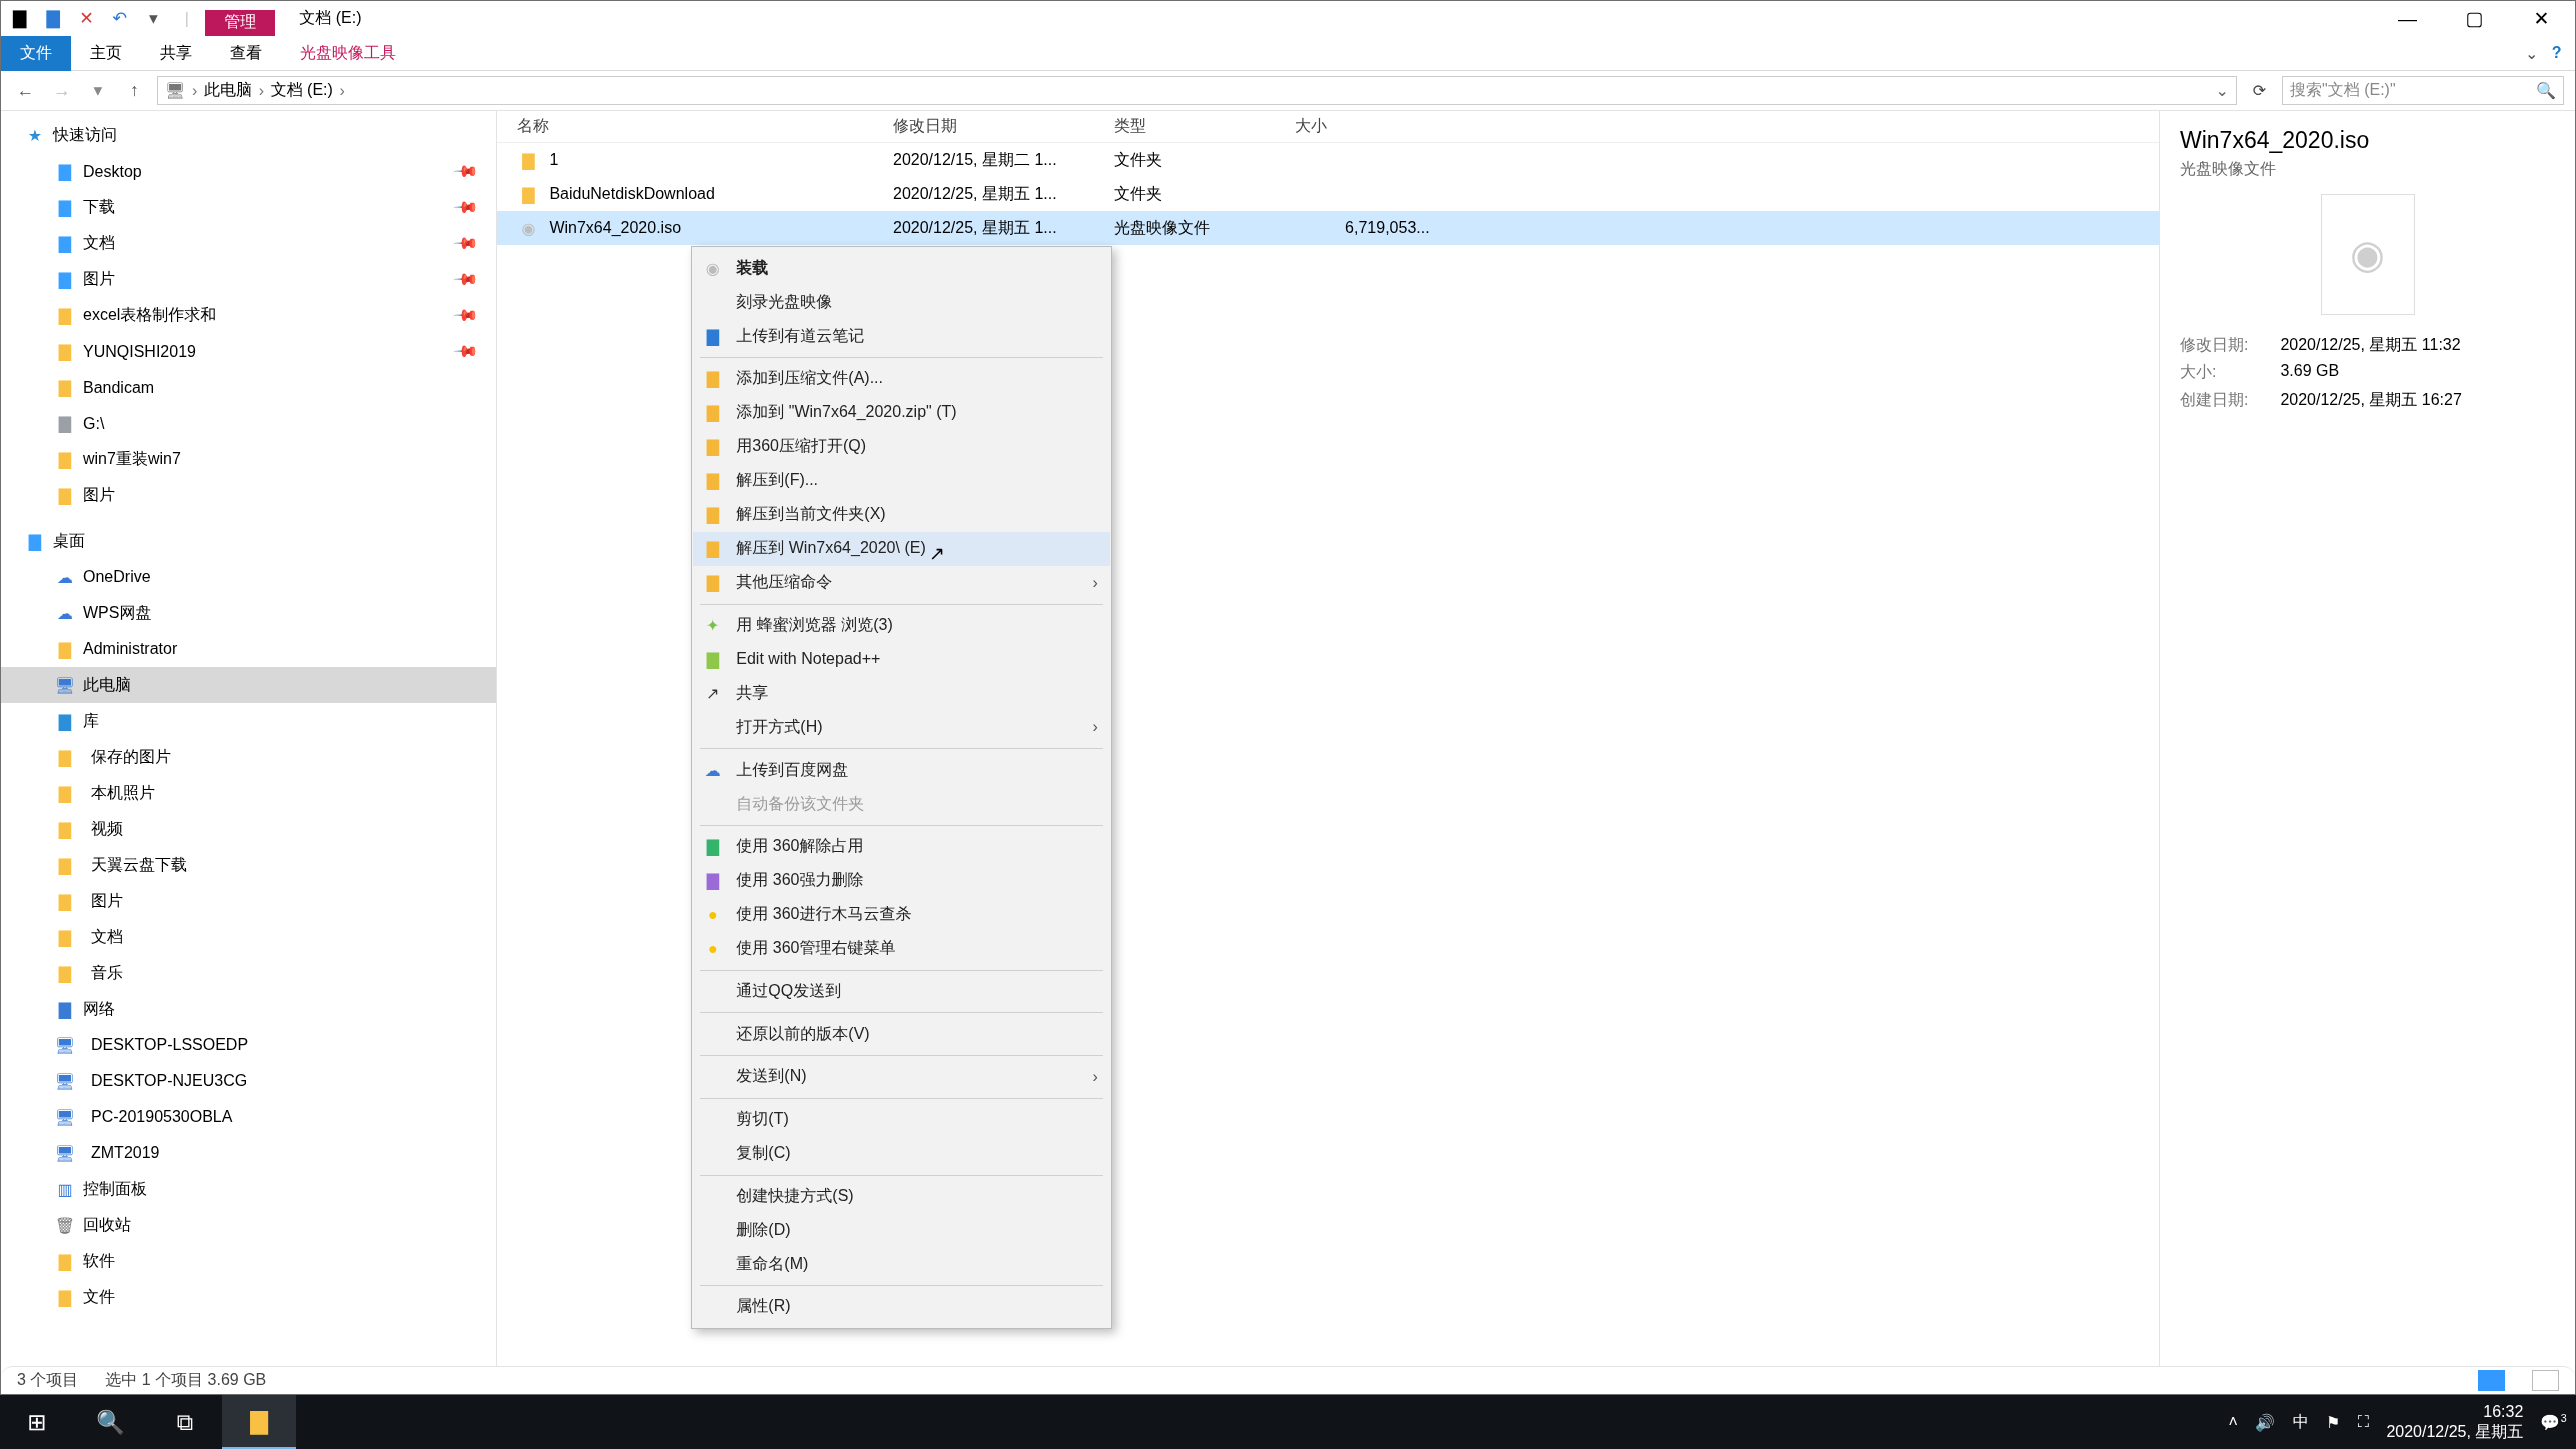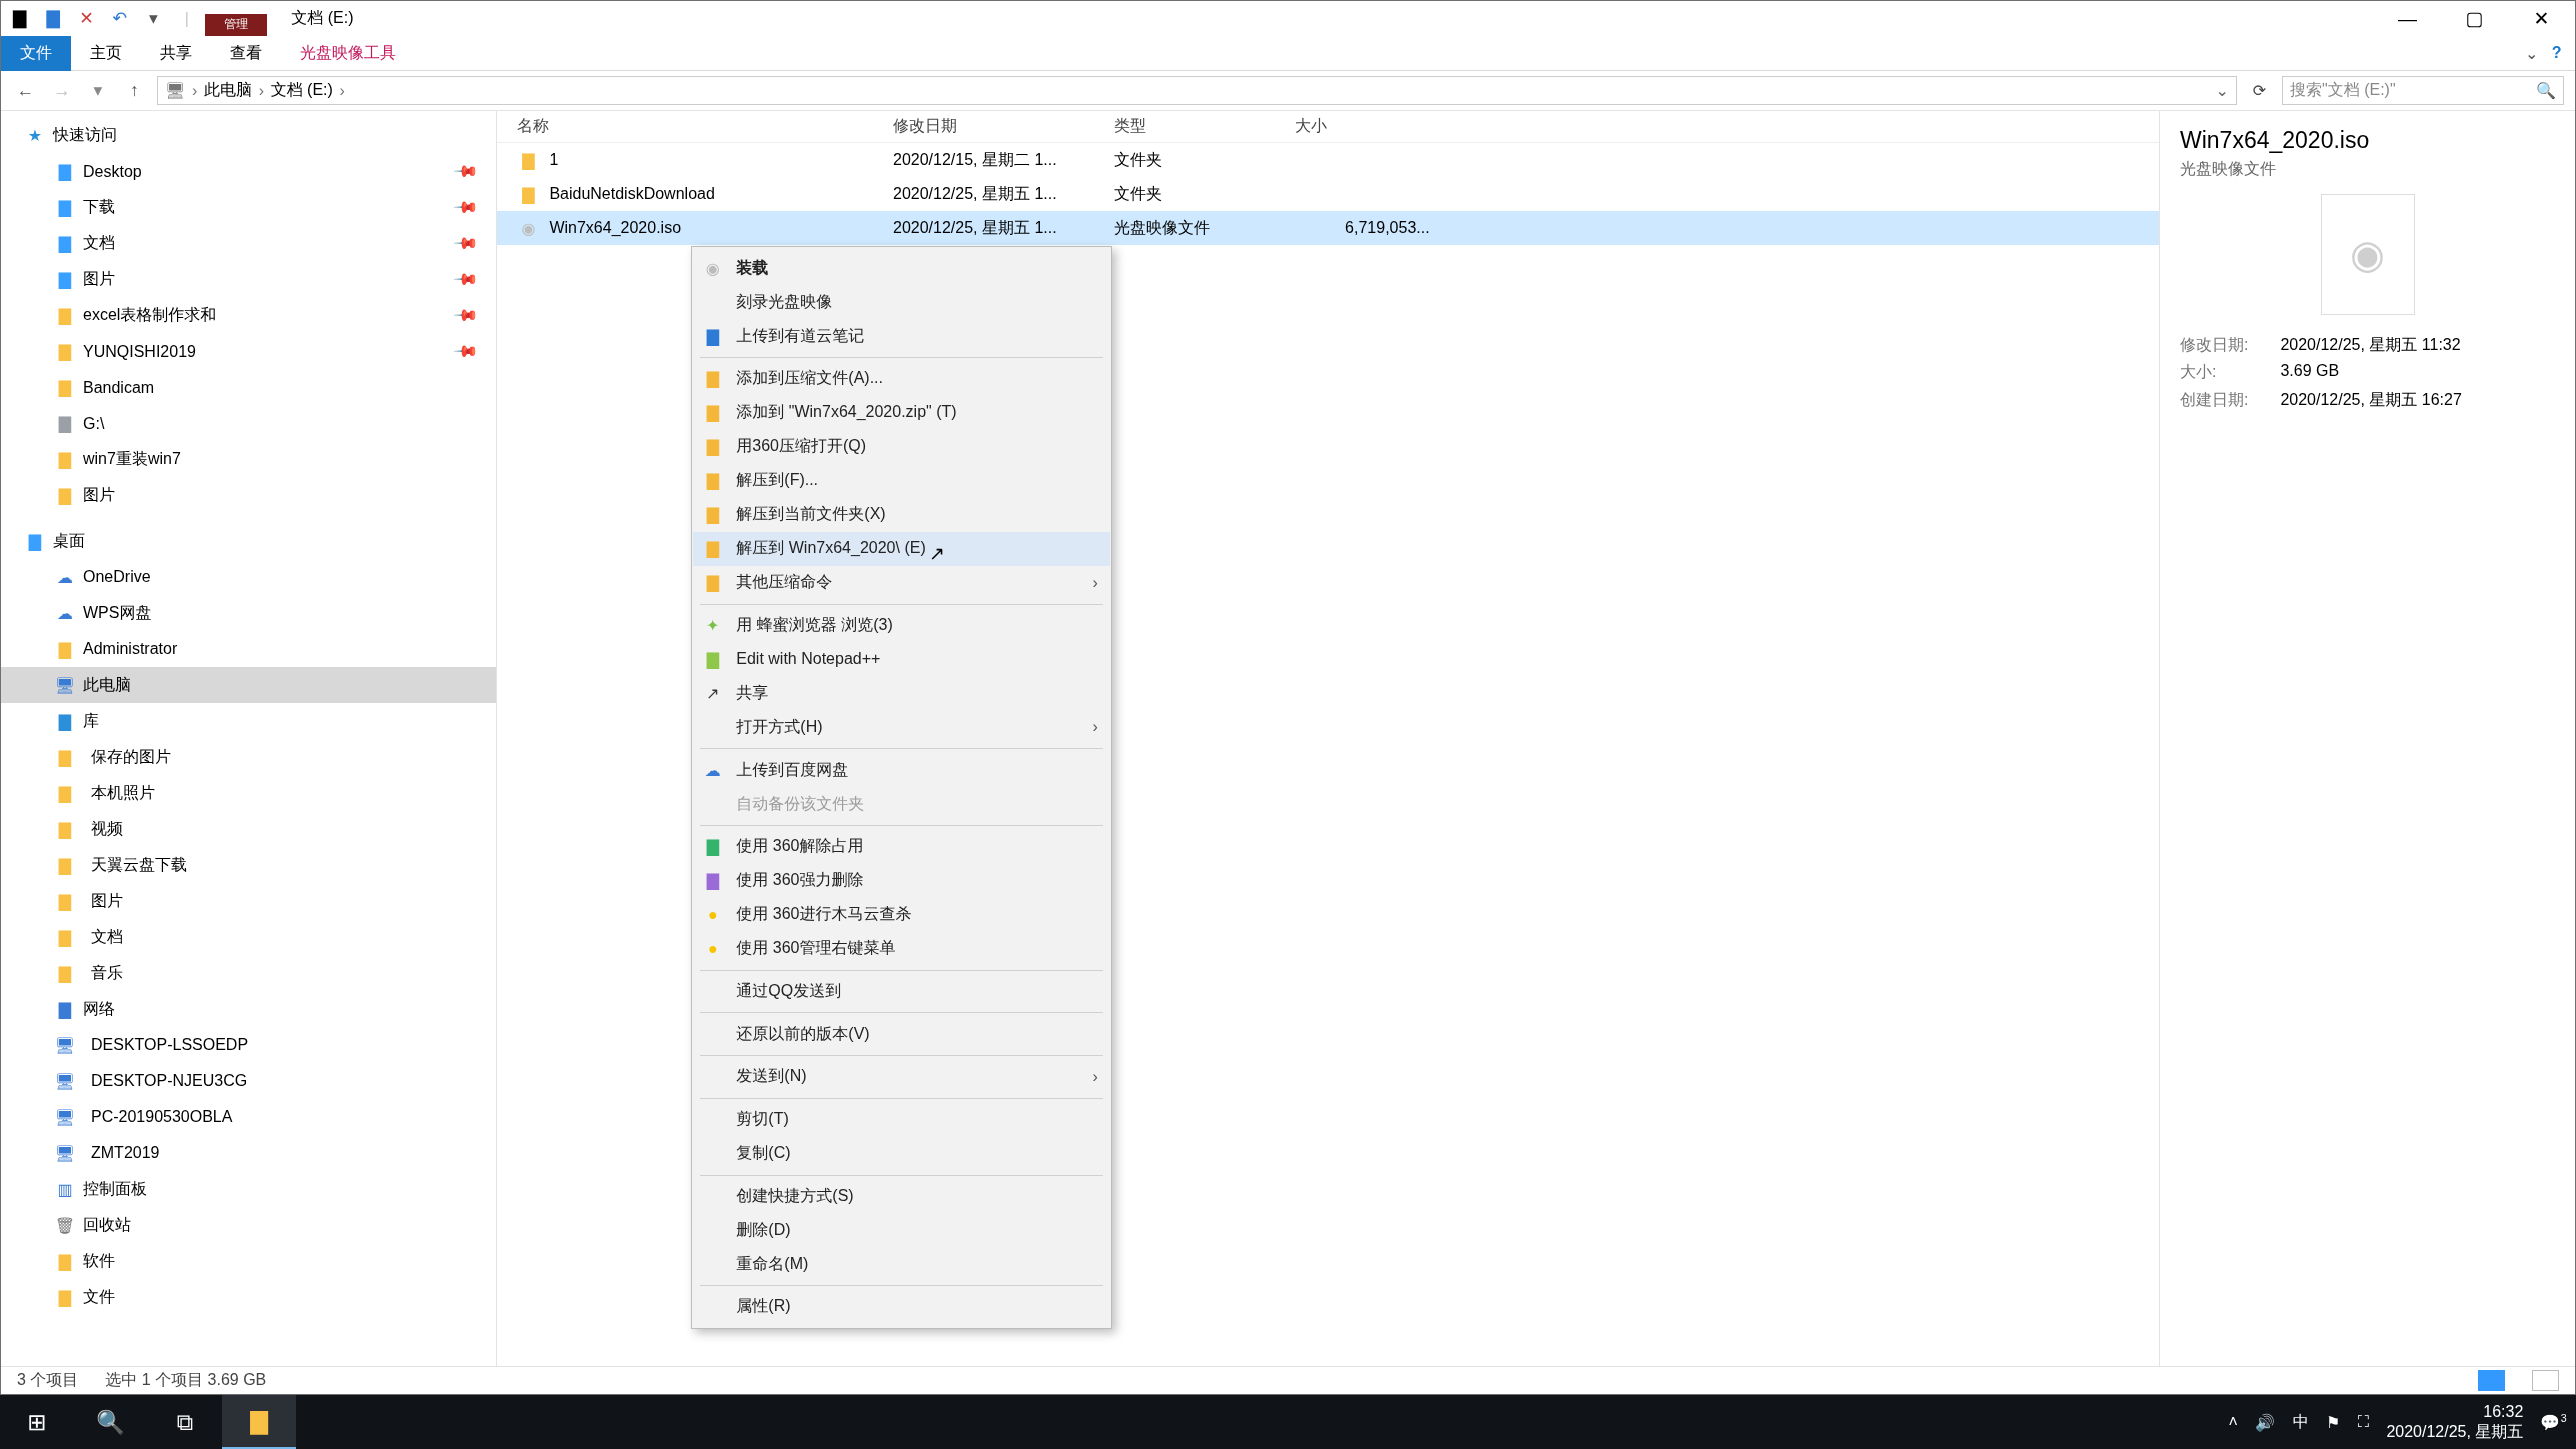--- a/index.html
+++ b/index.html
@@ -6,21 +6,21 @@
 body { width: 2576px; height: 1449px; background: #008080; overflow: hidden; position: relative; }
 
 
 .explorer { position: absolute; left: 0; top: 0; width: 2576px; height: 1395px; background: #fff; display: flex; flex-direction: column; border: 0.7px solid #6f6f6f; }
 
 
 .titlebar { height: 35px; background: #fff; display: flex; align-items: center; }
 .qa-strip { display: flex; align-items: center; gap: 9.4px; padding: 0 6.7px; }
 .qa-icon { width: 24px; height: 24px; display: flex; align-items: center; justify-content: center; font-size: 17.4px; }
 .tab-context { height: 35px; display: flex; align-items: flex-end; }
-.ctx { padding: 2.7px 19px; background: #7f1d1d; color: #fff; font-size: 12px; }
+.ctx { padding: 2.7px 19px; background: #be185d; color: #fff; font-size: 16px; }
 .title-text { padding: 0 24px; font-size: 16px; }
 .win-ctrls { margin-left: auto; display: flex; }
 .win-btn { width: 67px; height: 35px; display: flex; align-items: center; justify-content: center; font-size: 19px; }
 
 
 .ribbon { height: 35px; background: #fff; border-bottom: 0.7px solid #d9d9d9; display: flex; align-items: center; }
 .rtab { padding: 0 19px; height: 35px; display: flex; align-items: center; font-size: 16px; }
 .rtab.file { background: #1979ca; color: #fff; }
 .rtab.ctx2 { color: #c2185b; }
 
@@ -72,21 +72,21 @@
 
 .preview { width: 416px; border-left: 0.7px solid #e3e3e3; padding: 16px 20px; }
 .pv-title { font-size: 23px; margin-bottom: 5.4px; }
 .pv-sub   { color: #666; font-size: 16px; margin-bottom: 13.4px; }
 .pv-thumb { width: 94px; height: 121px; border: 0.7px solid #ddd; margin: 0 auto 20px; display: flex; align-items: center; justify-content: center; }
 .pv-thumb::before { content: "◉"; font-size: 40px; color: #cfcfcf; }
 .pv-row { display: flex; gap: 13.4px; font-size: 16px; margin-bottom: 6.7px; }
 .pv-k { color: #777; width: 87px; }
 
 
-.status { height: 28px; border-top: 0.7px solid #e3e3e3; display: flex; align-items: center; padding: 0 16px; gap: 27px; font-size: 16px; color: #444; }
+.status { height: 28px; border-top: 0.7px solid #e3e3e3; display: flex; align-items: center; padding: 0 16px; gap: 27px; font-size: 16px; color: #444; border-radius: 12px; }
 .status .spacer { flex: 1; }
 .view-toggle { width: 27px; height: 21.5px; border: 0.7px solid #bbb; }
 .view-toggle.active { background: #3399ff; border-color: #3399ff; }
 
 
 .ctxmenu { position: absolute; left: 691px; top: 246px; width: 421px; background: #f2f2f2; border: 0.7px solid #bcbcbc; box-shadow: 4px 4px 9.4px rgba(0,0,0,.25); padding: 4px 1.3px; }
 .mi { display: flex; align-items: center; height: 34px; padding: 0 12px 0 8px; gap: 12px; font-size: 16px; color: #222; }
 .mi.hov { background: #dce8f6; }
 .mi.dis { color: #9c9c9c; }
 .mi .mico { width: 23px; height: 23px; display: inline-flex; align-items: center; justify-content: center; font-size: 16px; }

